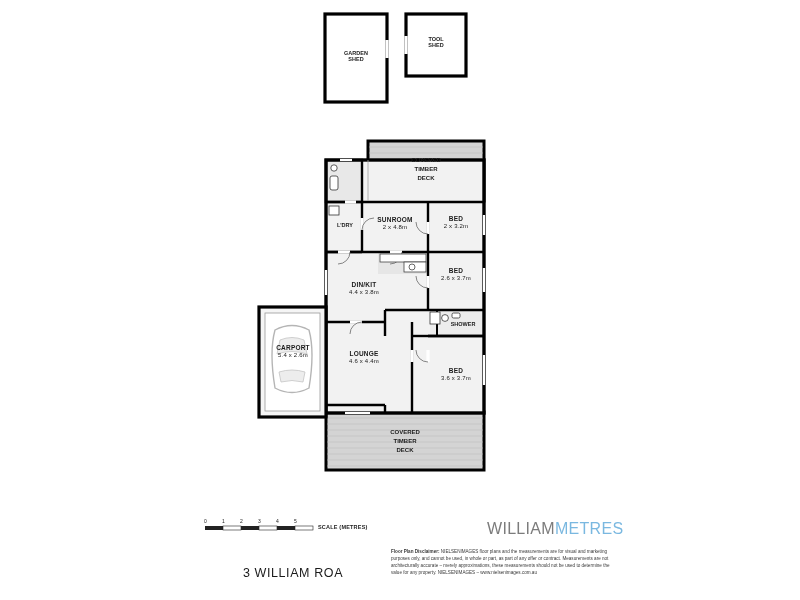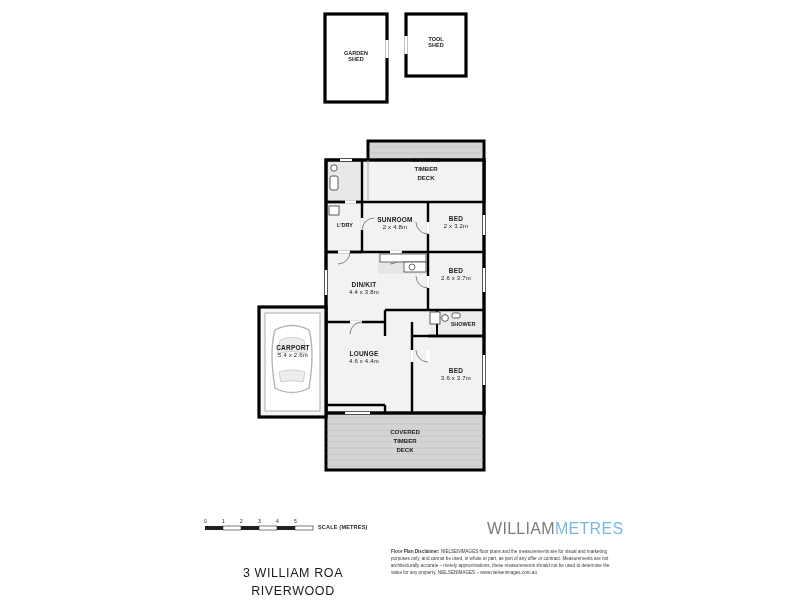--- a/index.html
+++ b/index.html
@@ -344,21 +344,20 @@
 <div class="scale-text" style="left:204px;top:518px;">0</div>
 <div class="scale-text" style="left:222px;top:518px;">1</div>
 <div class="scale-text" style="left:240px;top:518px;">2</div>
 <div class="scale-text" style="left:258px;top:518px;">3</div>
 <div class="scale-text" style="left:276px;top:518px;">4</div>
 <div class="scale-text" style="left:294px;top:518px;">5</div>
 <div id="scale-title">SCALE (METRES)</div>
 
 <div id="address">
   <div class="line">3 WILLIAM ROA</div>
-  <div class="line">RIVERWOOD</div>
 </div>
 
 <div id="logo">
   <span class="nielsen">WILLIAM</span><span class="images">METRES</span>
 </div>
 
 <div id="disclaimer">
   <b>Floor Plan Disclaimer:</b><span> NIELSENIMAGES floor plans and the measurements are for visual and marketing purposes only, and cannot be used, in whole or part, as part of any offer or contract. Measurements are not architecturally accurate – merely approximations, these measurements should not be used to determine the value for any property. NIELSENIMAGES – www.nielsenimages.com.au</span>
 </div>
 

